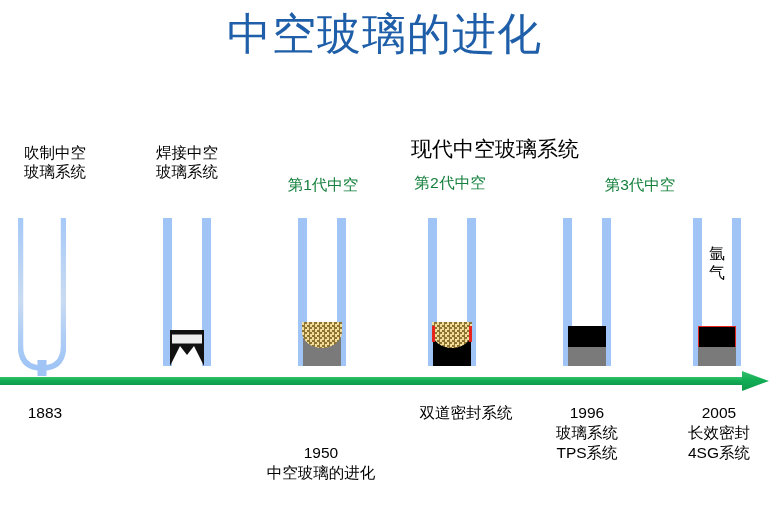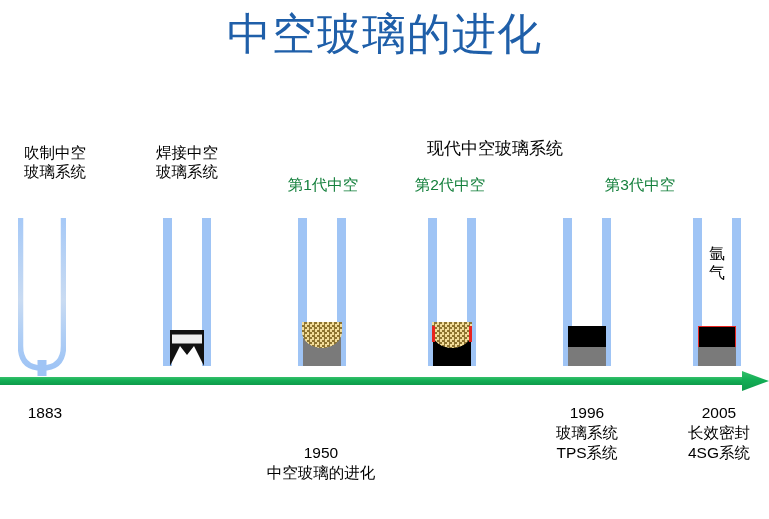--- a/index.html
+++ b/index.html
@@ -34,32 +34,32 @@
   .group-label {
     position: absolute;
     text-align: center;
     font-weight: normal;
     font-size: 15.5px;
     line-height: 19px;
     color: #000000;
   }
   #label-blown   { left: 0px;   top: 143px; width: 110px; }
   #label-welded  { left: 132px; top: 143px; width: 110px; }
-  #label-modern  { left: 330px; top: 139px; width: 330px; font-size: 17px; }
+  #label-modern  { left: 330px; top: 139px; width: 330px; font-size: 21px; }
 
   .gen-label {
     position: absolute;
     text-align: center;
     font-size: 15.5px;
     line-height: 19px;
     font-weight: 400;
     color: #15803d;
   }
   #label-gen1 { left: 258px; top: 175px; width: 130px; }
-  #label-gen2 { left: 385px; top: 175px; width: 130px; }
+  #label-gen2 { left: 385px; top: 175px; width: 130px; font-family: Liberation Mono, monospace; }
   #label-gen3 { left: 575px; top: 175px; width: 130px; }
 
   
   .panel {
     position: absolute;
     top: 218px;
     height: 160px;
   }
 
   
@@ -305,20 +305,21 @@
   <span class="yr">1883</span>
   <span class="cap"></span>
 </div>
 
 <div class="year-block" id="year-1950">
   <span class="yr">1950</span>
   <span class="cap">中空玻璃的进化</span>
 </div>
 
 <div class="year-block" id="year-1970">
+  <span class="cap">双道密封系统</span>
 </div>
 
 <div class="year-block" id="year-1996">
   <span class="yr">1996</span>
   <span class="cap">玻璃系统</span>
   <span class="cap">TPS系统</span>
 </div>
 
 <div class="year-block" id="year-2005">
   <span class="yr">2005</span>

